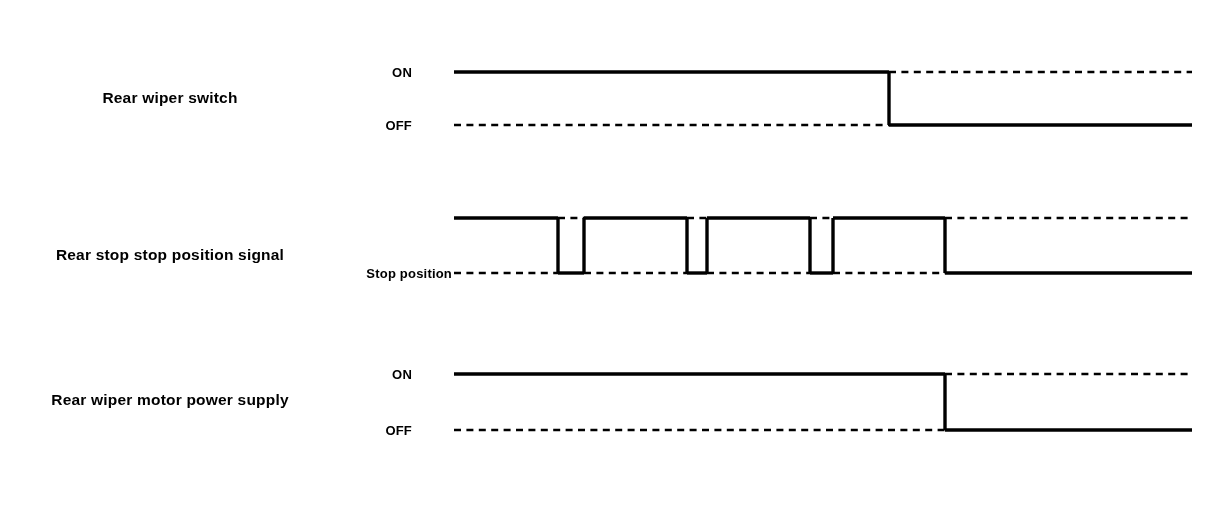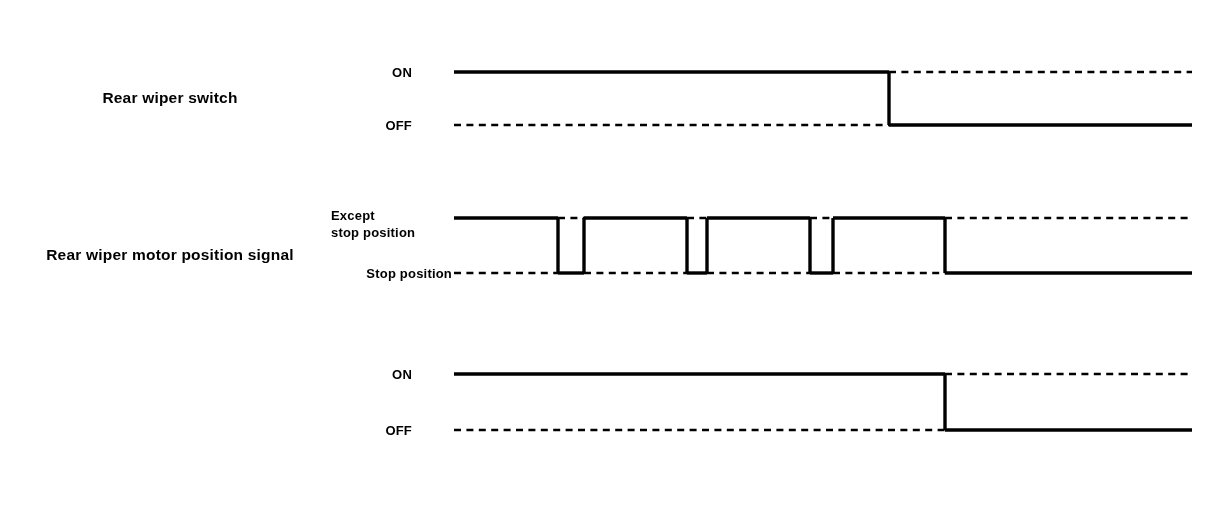--- a/index.html
+++ b/index.html
@@ -126,23 +126,20 @@
           <line class="solid-seg" x1="945" x2="1192" y1="430" y2="430"></line>
           <line class="edge-seg" x1="945" x2="945" y1="374" y2="430"></line>
         </g>
       </g>
   </svg>
 
   <div class="row-label" style="left:170px; top:98px;">Rear wiper switch</div>
   <div class="level-label right" style="left:412px; top:72px;">ON</div>
   <div class="level-label right" style="left:412px; top:125px;">OFF</div>
 
-  <div class="row-label" style="left:170px; top:255px;">Rear wiper motor position signal</div>
-  <div class="level-label left two-line" style="left:331px; top:225px;">
-    <div>Except</div>
-    <div>stop position</div>
-  </div>
+  <div class="row-label" style="left:170px; top:255px;">Rear stop stop position signal</div>
   <div class="level-label right" style="left:452px; top:273px;">Stop position</div>
 
+  <div class="row-label" style="left:170px; top:400px;">Rear wiper motor power supply</div>
   <div class="level-label right" style="left:412px; top:374px;">ON</div>
   <div class="level-label right" style="left:412px; top:430px;">OFF</div>
 
 </div>
 
 </body></html>

